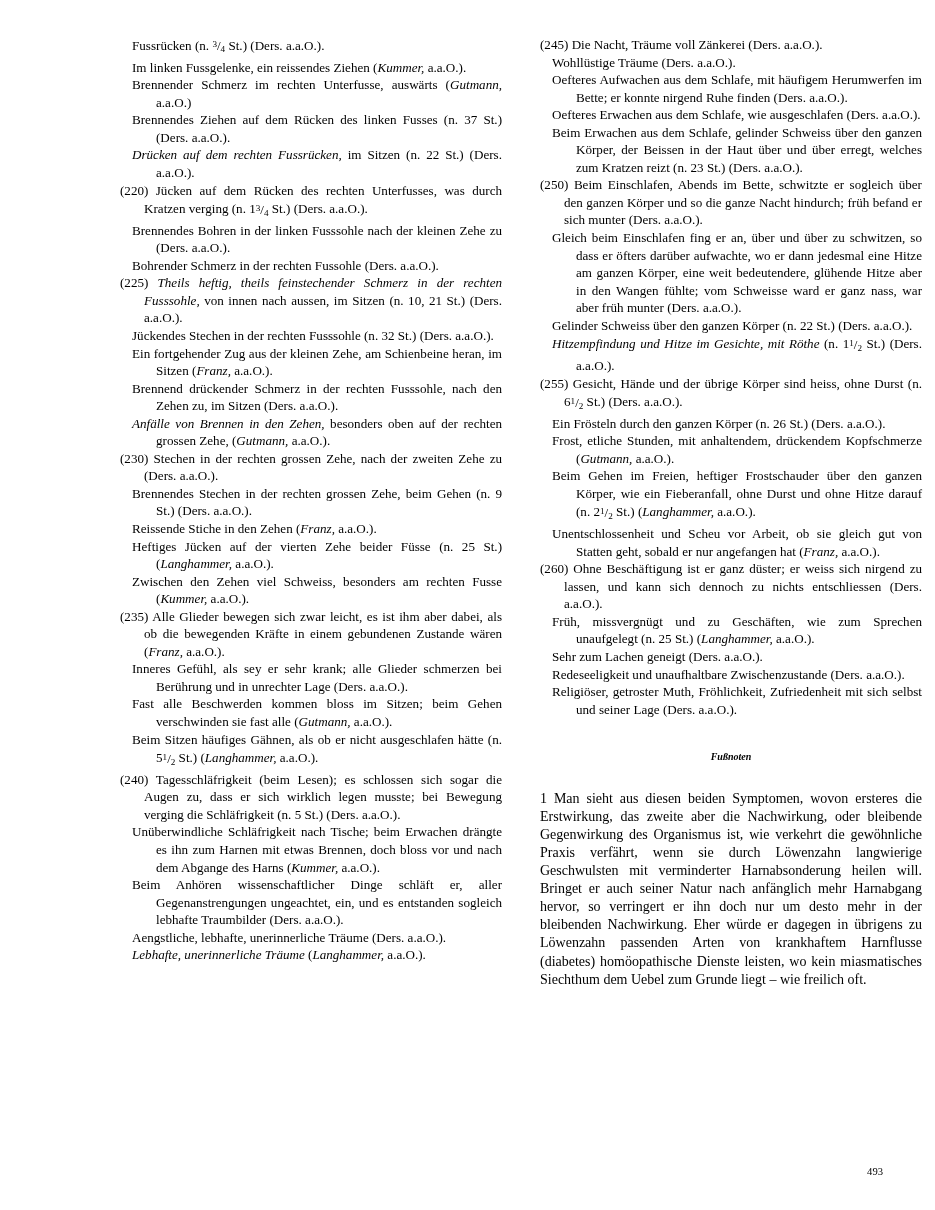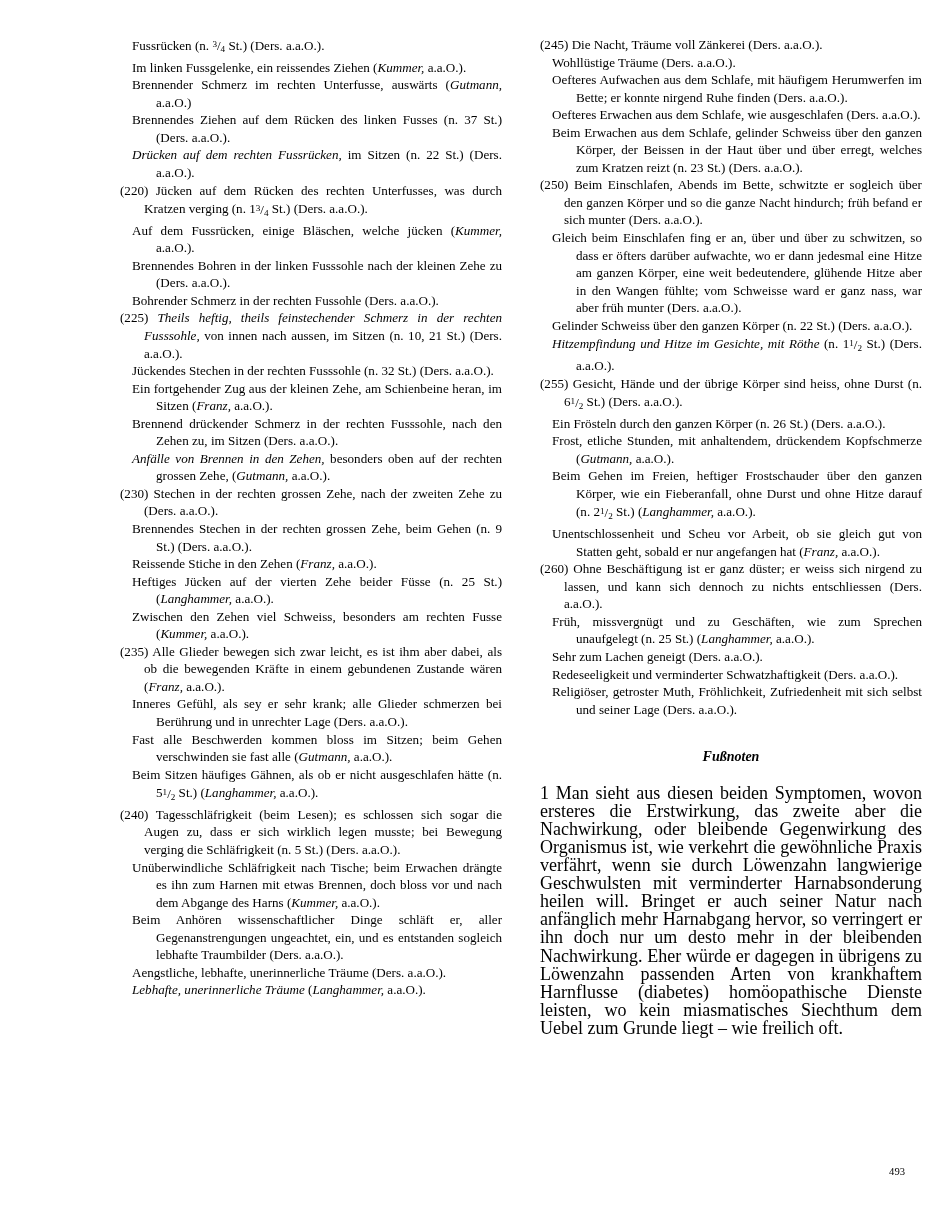--- a/index.html
+++ b/index.html
@@ -61,51 +61,50 @@
     font-size: 0.70em;
     vertical-align: -0.18em;
   }
   .frac .s { }
 
   .footnotes-head {
     margin: 30px 0 0 0;
     text-align: center;
     font-weight: bold;
     font-style: italic;
-    font-size: 14px;
+    font-size: 10px;
     line-height: 17.55px;
   }
   .footnote-body {
-    margin: 18px 0 0 0;
+    margin: 24px 0 0 0;
     text-align: justify;
-    font-size: 18px;
+    font-size: 14px;
     line-height: 18.1px;
   }
   .folio {
     position: absolute;
-    right: 30px;
+    right: 52px;
     top: 1166px;
     font-size: 10.6px;
     line-height: 12px;
     text-align: right;
   }
 </style>
 </head>
 <body>
 
 <div class="page">
 
   <div class="col col-left">
       <p class="entry sub">Fussrücken (n. <span class="frac"><span class="n">3</span><span class="s">/</span><span class="d">4</span></span> St.) (Ders. a.a.O.).</p>
       <p class="entry sub">Im linken Fussgelenke, ein reissendes Ziehen (<i>Kummer,</i> a.a.O.).</p>
       <p class="entry sub">Brennender Schmerz im rechten Unterfusse, auswärts (<i>Gutmann,</i> a.a.O.)</p>
       <p class="entry sub">Brennendes Ziehen auf dem Rücken des linken Fusses (n. 37 St.) (Ders. a.a.O.).</p>
       <p class="entry sub"><i>Drücken auf dem rechten Fussrücken,</i> im Sitzen (n. 22 St.) (Ders. a.a.O.).</p>
       <p class="entry num">(220) Jücken auf dem Rücken des rechten Unterfusses, was durch Kratzen verging (n. 1<span class="frac"><span class="n">3</span><span class="s">/</span><span class="d">4</span></span> St.) (Ders. a.a.O.).</p>
-      <p class="entry sub">Auf dem Fussrücken, einige Bläschen, welche jücken (<i>Kummer,</i> a.a.O.).</p>
       <p class="entry sub">Brennendes Bohren in der linken Fusssohle nach der kleinen Zehe zu (Ders. a.a.O.).</p>
       <p class="entry sub">Bohrender Schmerz in der rechten Fussohle (Ders. a.a.O.).</p>
       <p class="entry num">(225) <i>Theils heftig, theils feinstechender Schmerz in der rechten Fusssohle,</i> von innen nach aussen, im Sitzen (n. 10, 21 St.) (Ders. a.a.O.).</p>
       <p class="entry sub">Jückendes Stechen in der rechten Fusssohle (n. 32 St.) (Ders. a.a.O.).</p>
       <p class="entry sub">Ein fortgehender Zug aus der kleinen Zehe, am Schienbeine heran, im Sitzen (<i>Franz,</i> a.a.O.).</p>
       <p class="entry sub">Brennend drückender Schmerz in der rechten Fusssohle, nach den Zehen zu, im Sitzen (Ders. a.a.O.).</p>
       <p class="entry sub"><i>Anfälle von Brennen in den Zehen,</i> besonders oben auf der rechten grossen Zehe, (<i>Gutmann,</i> a.a.O.).</p>
       <p class="entry num">(230) Stechen in der rechten grossen Zehe, nach der zweiten Zehe zu (Ders. a.a.O.).</p>
       <p class="entry sub">Brennendes Stechen in der rechten grossen Zehe, beim Gehen (n. 9 St.) (Ders. a.a.O.).</p>
       <p class="entry sub">Reissende Stiche in den Zehen (<i>Franz,</i> a.a.O.).</p>
@@ -134,21 +133,21 @@
         <p class="entry sub">Gelinder Schweiss über den ganzen Körper (n. 22 St.) (Ders. a.a.O.).</p>
         <p class="entry sub"><i>Hitzempfindung und Hitze im Gesichte, mit Röthe</i> (n. 1<span class="frac"><span class="n">1</span><span class="s">/</span><span class="d">2</span></span> St.) (Ders. a.a.O.).</p>
         <p class="entry num">(255) Gesicht, Hände und der übrige Körper sind heiss, ohne Durst (n. 6<span class="frac"><span class="n">1</span><span class="s">/</span><span class="d">2</span></span> St.) (Ders. a.a.O.).</p>
         <p class="entry sub">Ein Frösteln durch den ganzen Körper (n. 26 St.) (Ders. a.a.O.).</p>
         <p class="entry sub">Frost, etliche Stunden, mit anhaltendem, drückendem Kopfschmerze (<i>Gutmann,</i> a.a.O.).</p>
         <p class="entry sub">Beim Gehen im Freien, heftiger Frostschauder über den ganzen Körper, wie ein Fieberanfall, ohne Durst und ohne Hitze darauf (n. 2<span class="frac"><span class="n">1</span><span class="s">/</span><span class="d">2</span></span> St.) (<i>Langhammer,</i> a.a.O.).</p>
         <p class="entry sub">Unentschlossenheit und Scheu vor Arbeit, ob sie gleich gut von Statten geht, sobald er nur angefangen hat (<i>Franz,</i> a.a.O.).</p>
         <p class="entry num">(260) Ohne Beschäftigung ist er ganz düster; er weiss sich nirgend zu lassen, und kann sich dennoch zu nichts entschliessen (Ders. a.a.O.).</p>
         <p class="entry sub">Früh, missvergnügt und zu Geschäften, wie zum Sprechen unaufgelegt (n. 25 St.) (<i>Langhammer,</i> a.a.O.).</p>
         <p class="entry sub">Sehr zum Lachen geneigt (Ders. a.a.O.).</p>
-        <p class="entry sub">Redeseeligkeit und verminderter Schwatzhaftigkeit (Ders. a.a.O.).</p>
+        <p class="entry sub">Redeseeligkeit und unaufhaltbare Zwischenzustande (Ders. a.a.O.).</p>
         <p class="entry sub">Religiöser, getroster Muth, Fröhlichkeit, Zufriedenheit mit sich selbst und seiner Lage (Ders. a.a.O.).</p>
       </div>
     <div class="footnotes-head">Fußnoten</div>
     <div class="footnote-body">1 Man sieht aus diesen beiden Symptomen, wovon ersteres die Erstwirkung, das zweite aber die Nachwirkung, oder bleibende Gegenwirkung des Organismus ist, wie verkehrt die gewöhnliche Praxis verfährt, wenn sie durch Löwenzahn langwierige Geschwulsten mit verminderter Harnabsonderung heilen will. Bringet er auch seiner Natur nach anfänglich mehr Harnabgang hervor, so verringert er ihn doch nur um desto mehr in der bleibenden Nachwirkung. Eher würde er dagegen in übrigens zu Löwenzahn passenden Arten von krankhaftem Harnflusse (diabetes) homöopathische Dienste leisten, wo kein miasmatisches Siechthum dem Uebel zum Grunde liegt – wie freilich oft.</div>
   </div>
 
   <div class="folio">493</div>
 
 </div>
 

